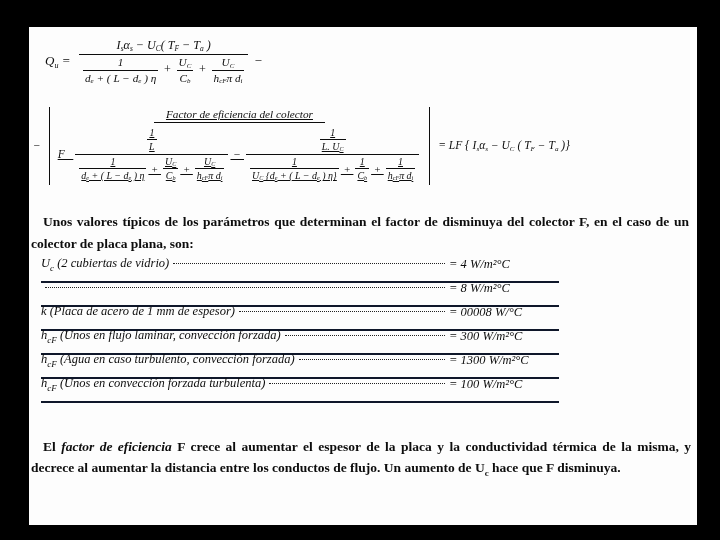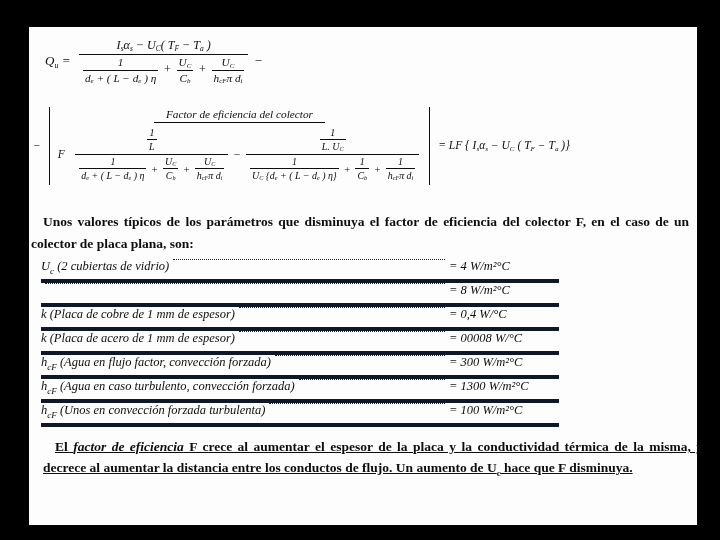--- a/index.html
+++ b/index.html
@@ -12,34 +12,34 @@
   #eq1{left:16px;top:12px;font-size:13px;}
   #eq2{left:4px;top:80px;font-size:11.5px;}
   .m-row{display:inline-flex;align-items:center;}
   .m-txt,.m-sub{white-space:pre;line-height:1.15;}
   .m-sub{font-size:0.62em;position:relative;top:0.45em;}
   .m-nd{display:inline-flex;align-items:center;justify-content:center;padding:0 2px;}
   .m-frac{display:inline-flex;flex-direction:column;align-items:center;margin:0 2px;font-size:0.93em;}
   .m-line{align-self:stretch;height:1px;background:#0d0d0d;margin:1px 0;}
   .m-bar{display:inline-flex;flex-direction:column;align-items:center;
          border-left:1.5px solid #0d0d0d;border-right:1.5px solid #0d0d0d;
-         padding:1px 8px 3px;margin:0 5px;}
+         padding:1px 8px 3px;margin:0 5px;text-decoration:underline;}
   .m-lbl{white-space:pre;font-size:0.98em;border-bottom:1px solid #0d0d0d;
          padding:0 12px 2px;margin-bottom:4px;}
 
   
   #para1{position:absolute;left:2px;top:184px;width:658px;font-weight:bold;
          font-size:13.5px;line-height:1.6;text-align:justify;text-indent:12px;}
-  #para2{position:absolute;left:14px;top:410px;width:660px;font-weight:bold;
-         font-size:13.5px;line-height:1.55;text-align:justify;text-indent:12px;text-decoration:underline;}
+  #para2{position:absolute;left:2px;top:410px;width:660px;font-weight:bold;
+         font-size:13.5px;line-height:1.55;text-align:justify;text-indent:12px;}
   #para2 sub{font-size:9px;}
 
   
   .params{position:absolute;left:12px;top:232px;width:518px;font-style:italic;font-size:12.5px;}
-  .list-row{display:flex;align-items:flex-start;height:24px;border-bottom:4px solid #0f172a;padding-bottom:11px;}
+  .list-row{display:flex;align-items:center;height:24px;border-bottom:2px solid #0f172a;padding-bottom:11px;}
   .p-label{white-space:pre;}
   .p-label sub{font-size:9px;}
   .leader{flex:1;border-bottom:1.5px dotted #222;margin:0 4px 3px;min-width:20px;}
   .p-value{white-space:pre;width:110px;}
 </style>
 </head>
 <body>
 
 <div class="paper">
 
@@ -213,44 +213,39 @@
         <span class="m-sub">s</span>
         <span class="m-txt"> − U</span>
         <span class="m-sub">C</span>
         <span class="m-txt"> ( T</span>
         <span class="m-sub">F</span>
         <span class="m-txt"> − T</span>
         <span class="m-sub">a</span>
         <span class="m-txt"> )}</span>
       </span></div>
 
-  <p id="para1">Unos valores típicos de los parámetros que disminuya el factor de eficiencia del colector F, en el caso de un colector de placa plana, son:</p>
+  <p id="para1">Unos valores típicos de los parámetros que determinan el factor de disminuya del colector F, en el caso de un colector de placa plana, son:</p>
 
   <div class="params">
     <div class="list-row">
       <span class="p-label"><span>U</span><sub>c</sub><span> (2 cubiertas de vidrio)</span></span>
       <span class="leader"></span>
       <span class="p-value">= 4 W/m²°C</span>
     </div>
     <div class="list-row">
       <span class="leader"></span>
       <span class="p-value">= 8 W/m²°C</span>
     </div>
     <div class="list-row">
-      <span class="p-label"><span>k</span><sub></sub><span> (Placa de cobre de 1 mm de espesor)</span></span>
-      <span class="leader"></span>
-      <span class="p-value">= 0,4 W/°C</span>
-    </div>
-    <div class="list-row">
       <span class="p-label"><span>k</span><sub></sub><span> (Placa de acero de 1 mm de espesor)</span></span>
       <span class="leader"></span>
       <span class="p-value">= 00008 W/°C</span>
     </div>
     <div class="list-row">
-      <span class="p-label"><span>h</span><sub>cF</sub><span> (Agua en flujo factor, convección forzada)</span></span>
+      <span class="p-label"><span>h</span><sub>cF</sub><span> (Unos en flujo laminar, convección forzada)</span></span>
       <span class="leader"></span>
       <span class="p-value">= 300 W/m²°C</span>
     </div>
     <div class="list-row">
       <span class="p-label"><span>h</span><sub>cF</sub><span> (Agua en caso turbulento, convección forzada)</span></span>
       <span class="leader"></span>
       <span class="p-value">= 1300 W/m²°C</span>
     </div>
     <div class="list-row">
       <span class="p-label"><span>h</span><sub>cF</sub><span> (Unos en convección forzada turbulenta)</span></span>

